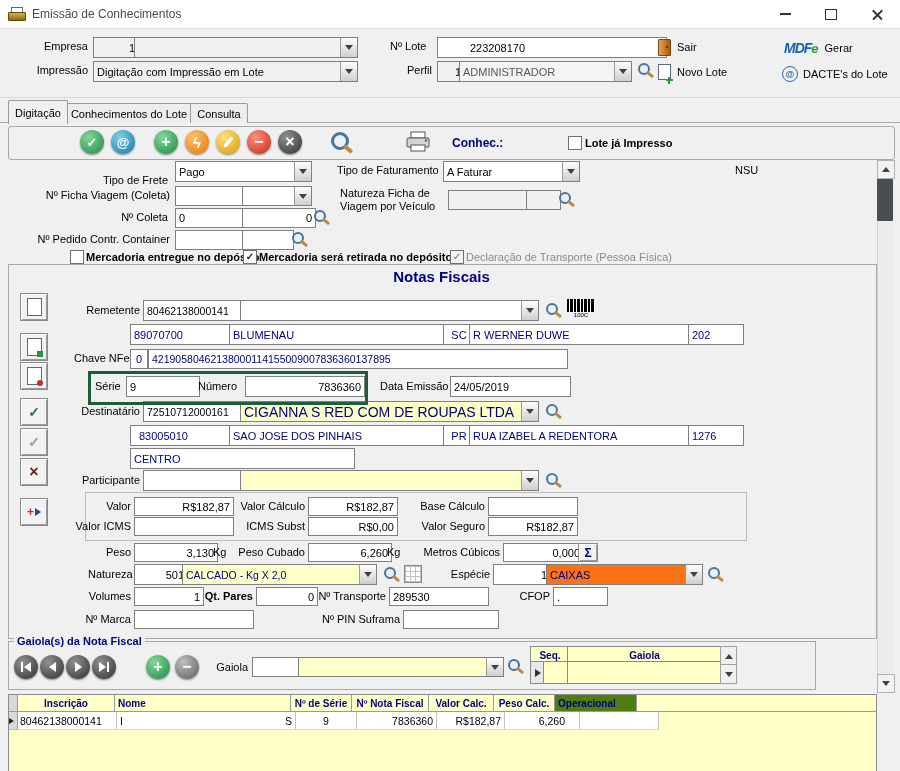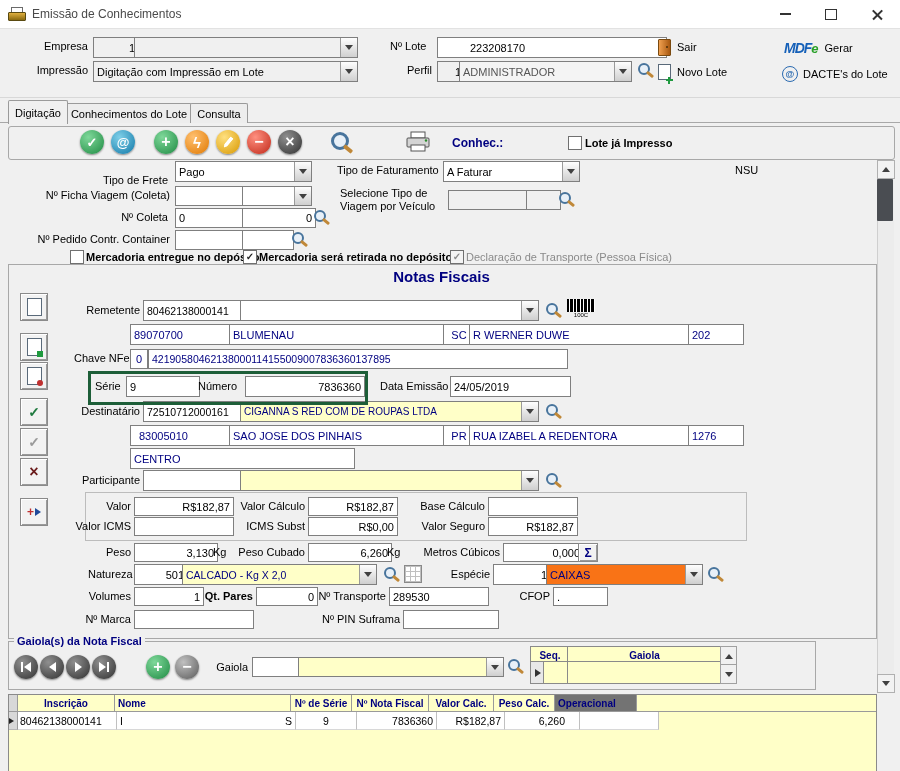--- a/index.html
+++ b/index.html
@@ -202,21 +202,21 @@
 
 <div class="lbl r" style="left:28px;top:189px;width:142px;">Nº Ficha Viagem (Coleta)</div>
 <div class="fld" style="left:175px;top:186px;width:65px;height:18px;"></div>
 <div class="combo" style="left:242px;top:186px;width:68px;height:18px;">
   <span class="cv"></span>
   <span class="da">
       <i class="tri-dn"></i>
     </span>
 </div>
 <div class="lbl" style="left:340px;top:187px;line-height:13px;">
-  <span style="display:block;">Selecione Tipo de</span>
+  <span style="display:block;">Natureza Ficha de</span>
   <span style="display:block;">Viagem por Veículo</span>
 </div>
 <div class="fld gray" style="left:448px;top:190px;width:76px;height:18px;"></div>
 <div class="fld gray" style="left:526px;top:190px;width:27px;height:18px;"></div>
 <span class="mag" style="left:558px;top:191px;"></span>
 
 <div class="lbl r" style="left:100px;top:211px;width:68px;">Nº Coleta</div>
 <div class="fld" style="left:175px;top:208px;width:65px;height:18px;">0</div>
 <div class="fld je" style="left:242px;top:208px;width:66px;height:18px;">0</div>
 <span class="mag" style="left:313px;top:209px;"></span>
@@ -292,21 +292,21 @@
 <div class="lbl" style="left:95px;top:380px;">Série</div>
 <div class="fld" style="left:126px;top:376px;width:66px;height:19px;">9</div>
 <div class="lbl" style="left:198px;top:380px;">Número</div>
 <div class="fld je" style="left:245px;top:376px;width:112px;height:19px;">7836360</div>
 <div class="lbl r" style="left:380px;top:380px;width:66px;">Data Emissão</div>
 <div class="fld" style="left:450px;top:376px;width:113px;height:19px;">24/05/2019</div>
 
 <div class="lbl r" style="left:62px;top:405px;width:78px;">Destinatário</div>
 <div class="fld" style="left:143px;top:401px;width:95px;height:19px;font-size:10.5px;">72510712000161</div>
 <div class="combo" style="left:240px;top:401px;width:297px;height:19px;background:#ffffc8;">
-  <span class="cv navy" style="font-size:10px;text-align:center;">CIGANNA S RED COM DE ROUPAS LTDA</span>
+  <span class="cv navy" style="font-size:14px;text-align:center;">CIGANNA S RED COM DE ROUPAS LTDA</span>
   <span class="da">
       <i class="tri-dn"></i>
     </span>
 </div>
 <span class="mag" style="left:545px;top:403px;"></span>
 
 <div class="fld navy" style="left:130px;top:425px;width:97px;height:19px;padding-left:8px;">83005010</div>
 <div class="fld navy" style="left:229px;top:425px;width:212px;height:19px;">SAO JOSE DOS PINHAIS</div>
 <div class="fld navy jc" style="left:443px;top:425px;width:24px;height:19px;">PR</div>
 <div class="fld navy" style="left:469px;top:425px;width:217px;height:19px;">RUA IZABEL A REDENTORA</div>
@@ -434,21 +434,21 @@
 
 <div class="a" style="left:8px;top:694px;width:867px;height:77px;background:#ffffc8;border:1px solid #8a8a8a;overflow:hidden;">
   <div style="display:flex;height:17px;">
     <div style="flex:0 0 8px;background:#d8d8d8;border-right:1px solid #9a9a9a;border-bottom:1px solid #9a9a9a;"></div>
     <div class="hc" style="flex:0 0 96px;background:#ffffc8;color:#000080;font-weight:bold;font-size:10px;display:flex;align-items:center;justify-content:center;border-right:1px solid #9a9a9a;border-bottom:1px solid #9a9a9a;">Inscrição</div>
     <div class="hc" style="flex:0 0 172px;background:#ffffc8;color:#000080;font-weight:bold;font-size:10px;display:flex;align-items:center;justify-content:flex-start;padding-left:3px;border-right:1px solid #9a9a9a;border-bottom:1px solid #9a9a9a;">Nome</div>
     <div class="hc" style="flex:0 0 60px;background:#ffffc8;color:#000080;font-weight:bold;font-size:10px;display:flex;align-items:center;justify-content:center;border-right:1px solid #9a9a9a;border-bottom:1px solid #9a9a9a;">Nº de Série</div>
     <div class="hc" style="flex:0 0 76px;background:#ffffc8;color:#000080;font-weight:bold;font-size:10px;display:flex;align-items:center;justify-content:center;border-right:1px solid #9a9a9a;border-bottom:1px solid #9a9a9a;">Nº Nota Fiscal</div>
     <div class="hc" style="flex:0 0 64px;background:#ffffc8;color:#000080;font-weight:bold;font-size:10px;display:flex;align-items:center;justify-content:center;border-right:1px solid #9a9a9a;border-bottom:1px solid #9a9a9a;">Valor Calc.</div>
     <div class="hc" style="flex:0 0 60px;background:#ffffc8;color:#000080;font-weight:bold;font-size:10px;display:flex;align-items:center;justify-content:center;border-right:1px solid #9a9a9a;border-bottom:1px solid #9a9a9a;">Peso Calc.</div>
-    <div class="hc" style="flex:0 0 78px;background:#737373;color:#000080;font-weight:bold;font-size:10px;display:flex;align-items:center;justify-content:flex-start;padding-left:3px;border-right:1px solid #9a9a9a;border-bottom:1px solid #9a9a9a;text-align:center;">Operacional</div>
+    <div class="hc" style="flex:0 0 78px;background:#4d7c0f;color:#000080;font-weight:bold;font-size:10px;display:flex;align-items:center;justify-content:flex-start;padding-left:3px;border-right:1px solid #9a9a9a;border-bottom:1px solid #9a9a9a;text-align:center;">Operacional</div>
     <div style="flex:1;background:#ffffc8;border-bottom:1px solid #9a9a9a;"></div>
   </div>
   <div style="display:flex;height:18px;background:#fff;cursor:pointer;">
     <div style="flex:0 0 8px;background:#d8d8d8;border-right:1px solid #9a9a9a;border-bottom:1px solid #b8b8b8;display:flex;align-items:center;">
       <i class="tri-rt" style="border-left-color:#222;border-top-width:3px;border-bottom-width:3px;border-left-width:5px;"></i>
     </div>
     <div style="flex:0 0 96px;font-size:10.5px;display:flex;align-items:center;padding-left:2px;border-right:1px solid #c0c0c0;border-bottom:1px solid #d8d8d8;overflow:hidden;">80462138000141</div>
     <div style="flex:0 0 172px;font-size:10.5px;display:flex;align-items:center;justify-content:space-between;padding:0 3px;border-right:1px solid #c0c0c0;border-bottom:1px solid #d8d8d8;overflow:hidden;">
       <span>I</span>
       <span>S</span>

